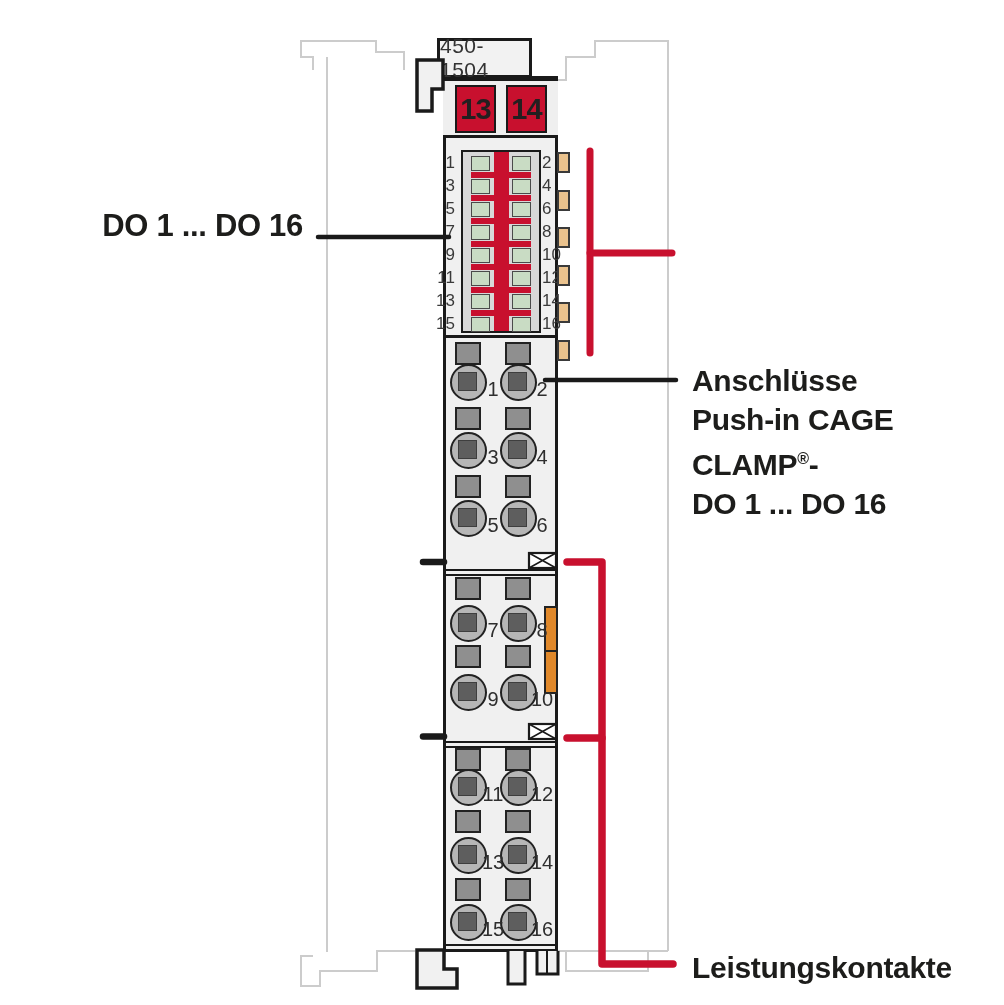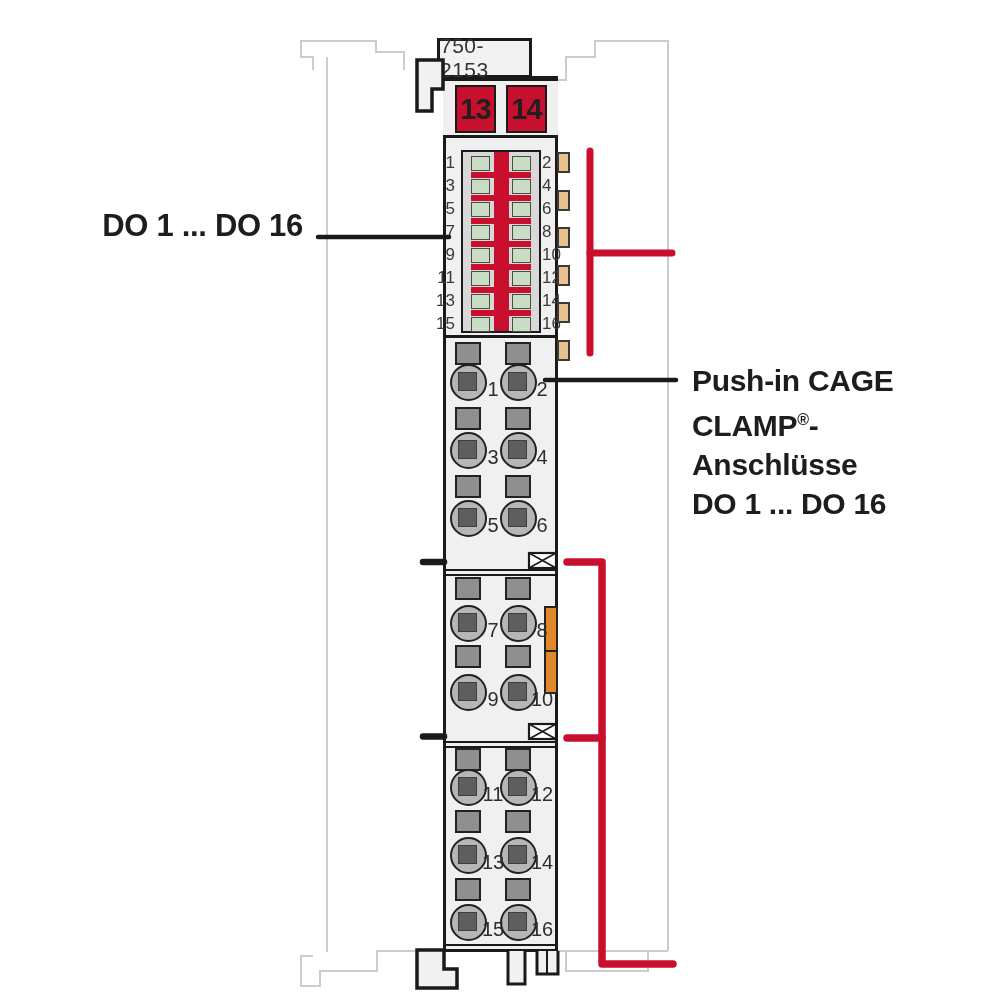--- a/index.html
+++ b/index.html
@@ -66,21 +66,21 @@
       <path d="M415,951 H377 V971 H320 V986 H301 V956 H313"></path>
       <path d="M558,80 H566 V57 H595 V41 H668 V951"></path>
       <path d="M558,951 H668 M566,951 V971 H648 V951"></path>
     </g>
   </svg>
 
   <div id="module-body"></div>
   <div id="top-contact-band"></div>
   <div class="top-contact" id="top-contact-13">13</div>
   <div class="top-contact" id="top-contact-14">14</div>
-  <div id="part-label-box">750-2153</div>
+  <div id="part-label-box">450-1504</div>
 
   <div id="led-panel">
       <div class="led-strip"></div>
       <div class="led-green" style="left: 8px; top: 3.5px;"></div>
       <div class="led-green" style="left: 49px; top: 3.5px;"></div>
       <div class="led-hbar" style="top: 19.5px;"></div>
       <div class="led-green" style="left: 8px; top: 26.5px;"></div>
       <div class="led-green" style="left: 49px; top: 26.5px;"></div>
       <div class="led-hbar" style="top: 42.5px;"></div>
       <div class="led-green" style="left: 8px; top: 49.5px;"></div>
@@ -138,24 +138,25 @@
     <path class="red-line" d="M590,151 V353" fill="none" stroke-width="7" stroke-linecap="round"></path>
     <path class="red-line" d="M590,253 H672" fill="none" stroke-width="7" stroke-linecap="round"></path>
     <path class="red-line" d="M567,562 H602 V964 H673" fill="none" stroke-width="7.5" stroke-linecap="round" stroke-linejoin="round"></path>
     <path class="red-line" d="M567,738 H602" fill="none" stroke-width="7.5" stroke-linecap="round"></path>
   </svg>
 
   <div class="anno" id="status-label" style="z-index:4">
     <div>DO 1 ... DO 16</div>
   </div>
   <div class="anno" id="pushin-label" style="z-index:4">
+    <div>Anschlüsse</div>
     <div><span>Push-in CAGE CLAMP</span><sup>®</sup><span>-</span></div>
-    <div>Anschlüsse</div>
     <div>DO 1 ... DO 16</div>
   </div>
+  <div class="anno" id="leistung-label" style="z-index:4">Leistungskontakte</div>
 
 <div class="lednum" style="left: 427px; top: 154px; width: 28px; text-align: right; z-index: 2;">1</div>
     <div class="lednum" style="left: 542px; top: 154px; width: 28px; text-align: left; z-index: 2;">2</div>
     <div class="lednum" style="left: 427px; top: 177px; width: 28px; text-align: right; z-index: 2;">3</div>
     <div class="lednum" style="left: 542px; top: 177px; width: 28px; text-align: left; z-index: 2;">4</div>
     <div class="lednum" style="left: 427px; top: 200px; width: 28px; text-align: right; z-index: 2;">5</div>
     <div class="lednum" style="left: 542px; top: 200px; width: 28px; text-align: left; z-index: 2;">6</div>
     <div class="lednum" style="left: 427px; top: 223px; width: 28px; text-align: right; z-index: 2;">7</div>
     <div class="lednum" style="left: 542px; top: 223px; width: 28px; text-align: left; z-index: 2;">8</div>
     <div class="lednum" style="left: 427px; top: 246px; width: 28px; text-align: right; z-index: 2;">9</div>

